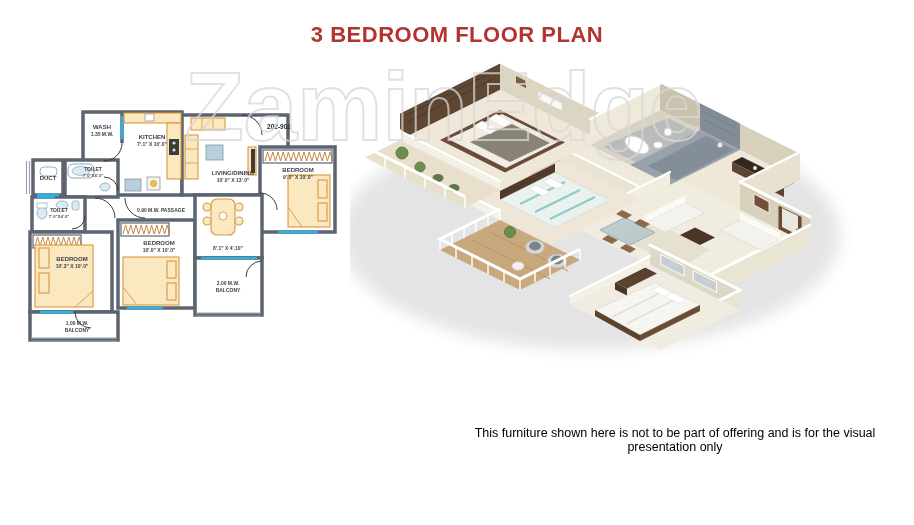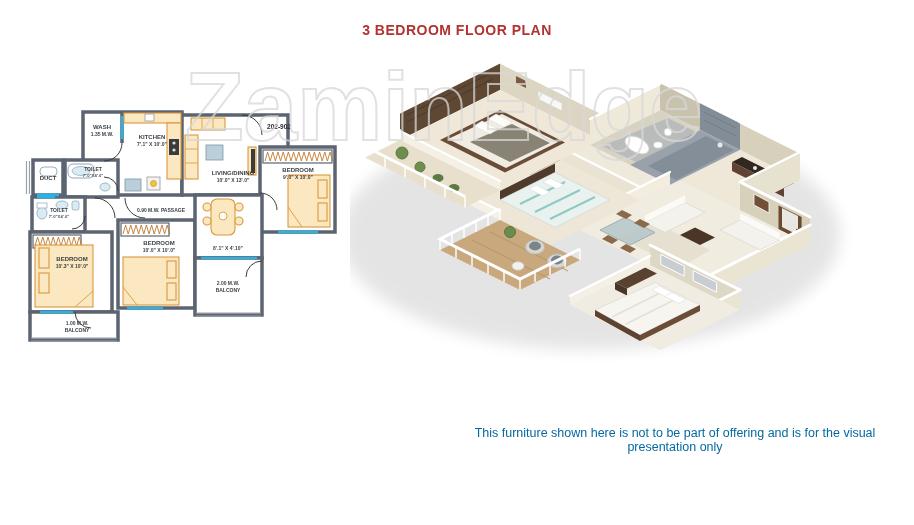--- a/index.html
+++ b/index.html
@@ -1,21 +1,21 @@
 <!DOCTYPE html>
 <html><head>
 <meta charset="utf-8">
 <style>
   html,body{margin:0;padding:0;background:#fff;}
   body{width:914px;height:525px;position:relative;overflow:hidden;
        font-family:"Liberation Sans",sans-serif;}
   .page-title{position:absolute;left:0;top:22px;width:914px;text-align:center;
-       font-size:14px;font-weight:bold;letter-spacing:.5px;color:#b23330;}
+       font-size:22px;font-weight:bold;letter-spacing:.5px;color:#b23330;}
   .disclaimer{position:absolute;left:440px;top:426px;width:470px;text-align:center;
-       font-size:12.5px;color:#0369a1;}
+       font-size:12.5px;color:#000000;}
   .plan2d-svg{position:absolute;left:15px;top:95px;}
   .plan3d-svg{position:absolute;left:350px;top:50px;}
   .watermark-svg{position:absolute;left:180px;top:48px;pointer-events:none;}
   .wm-text{font-size:96px;font-weight:bold;fill:none;stroke:#d8d8d8;stroke-width:2px;opacity:.75;}
   
   .rname{font-size:6px;font-weight:bold;fill:#3a3f45;text-anchor:middle;}
   .rdim{font-size:5px;font-weight:bold;fill:#3a3f45;text-anchor:middle;}
   .rdim-sm{font-size:4.2px;font-weight:bold;fill:#4a4f55;text-anchor:middle;}
   .unit{font-size:6.5px;font-weight:bold;fill:#26292e;text-anchor:middle;}
   .room{fill:#ffffff;stroke:#5b6470;stroke-width:3.5;}

